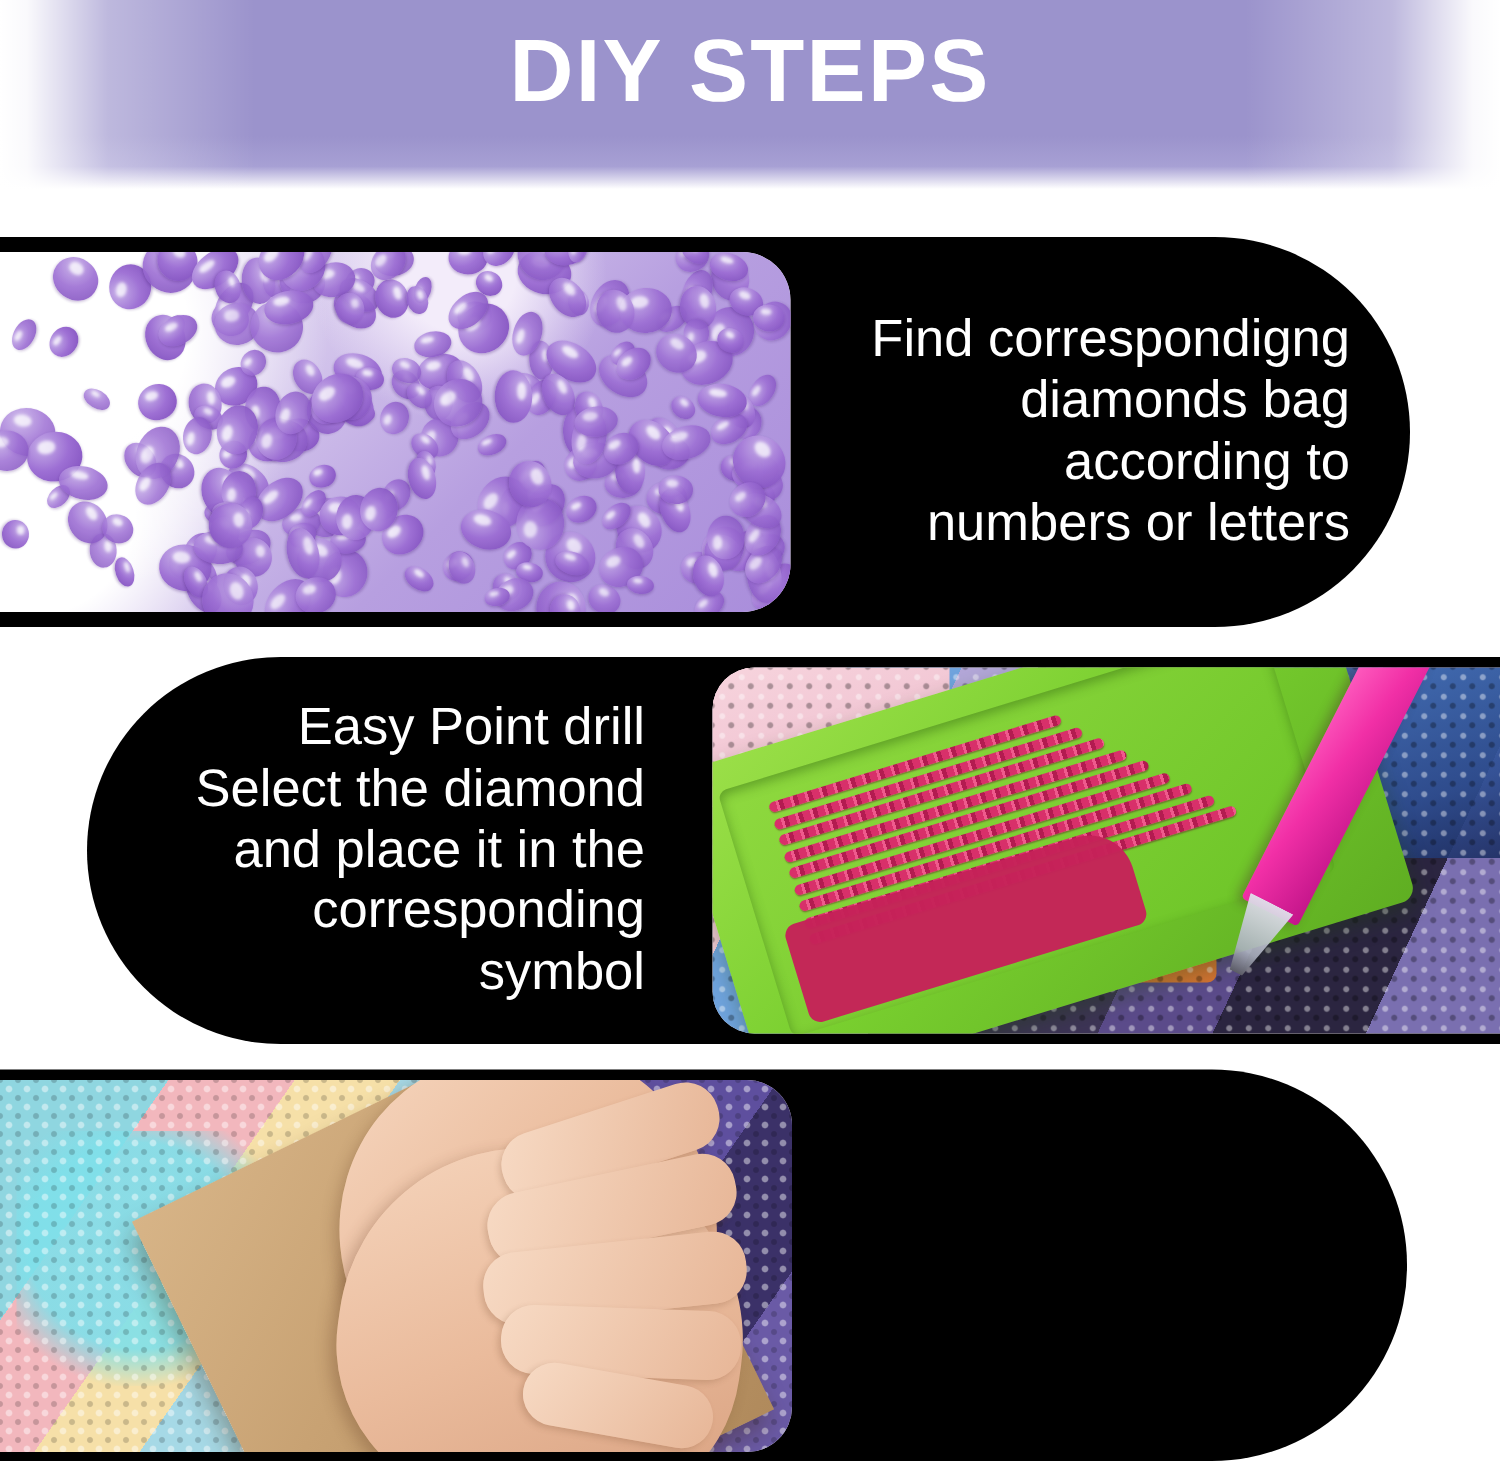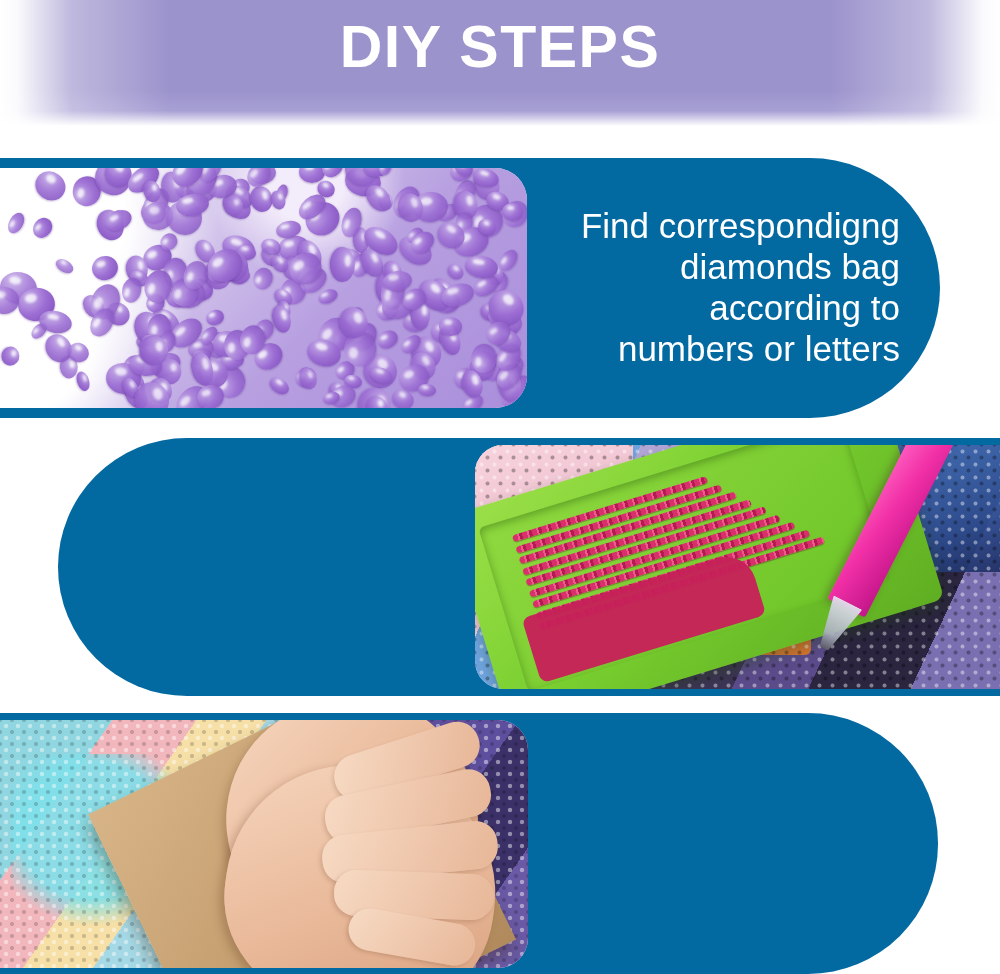--- a/index.html
+++ b/index.html
@@ -43,21 +43,21 @@
     font-size: 59px;
     font-weight: bold;
     letter-spacing: 1.5px;
     line-height: 1;
     font-family: "Liberation Sans", sans-serif;
   }
 
   
   .step-card {
     position: absolute;
-    background: #0369a1;
+    background: #000000;
     box-sizing: border-box;
     overflow: hidden;
   }
   .step-card.card-1 {
     left: 0;
     top: 158px;
     width: 940px;
     height: 260px;
     border-radius: 0 130px 130px 0;
     display: flex;
@@ -616,20 +616,25 @@
   </div>
 
   <div class="step-text text-1">Find correspondigng
 diamonds bag
 according to
 numbers or letters</div>
 </div>
 
 <div class="step-card card-2">
 
+  <div class="step-text text-2">Easy Point drill
+Select the diamond
+and place it in the
+corresponding
+symbol</div>
 
   <div class="photo photo-2">
     <div class="canvas-grid"></div>
     <div class="canvas-pink-patch"></div>
     <div class="canvas-blue-patch"></div>
     <div class="canvas-orange-patch"></div>
     <div class="canvas-dots"></div>
     <div class="tray">
       <div class="tray-inner">
         <div class="drill-rows" id="drill-rows">

